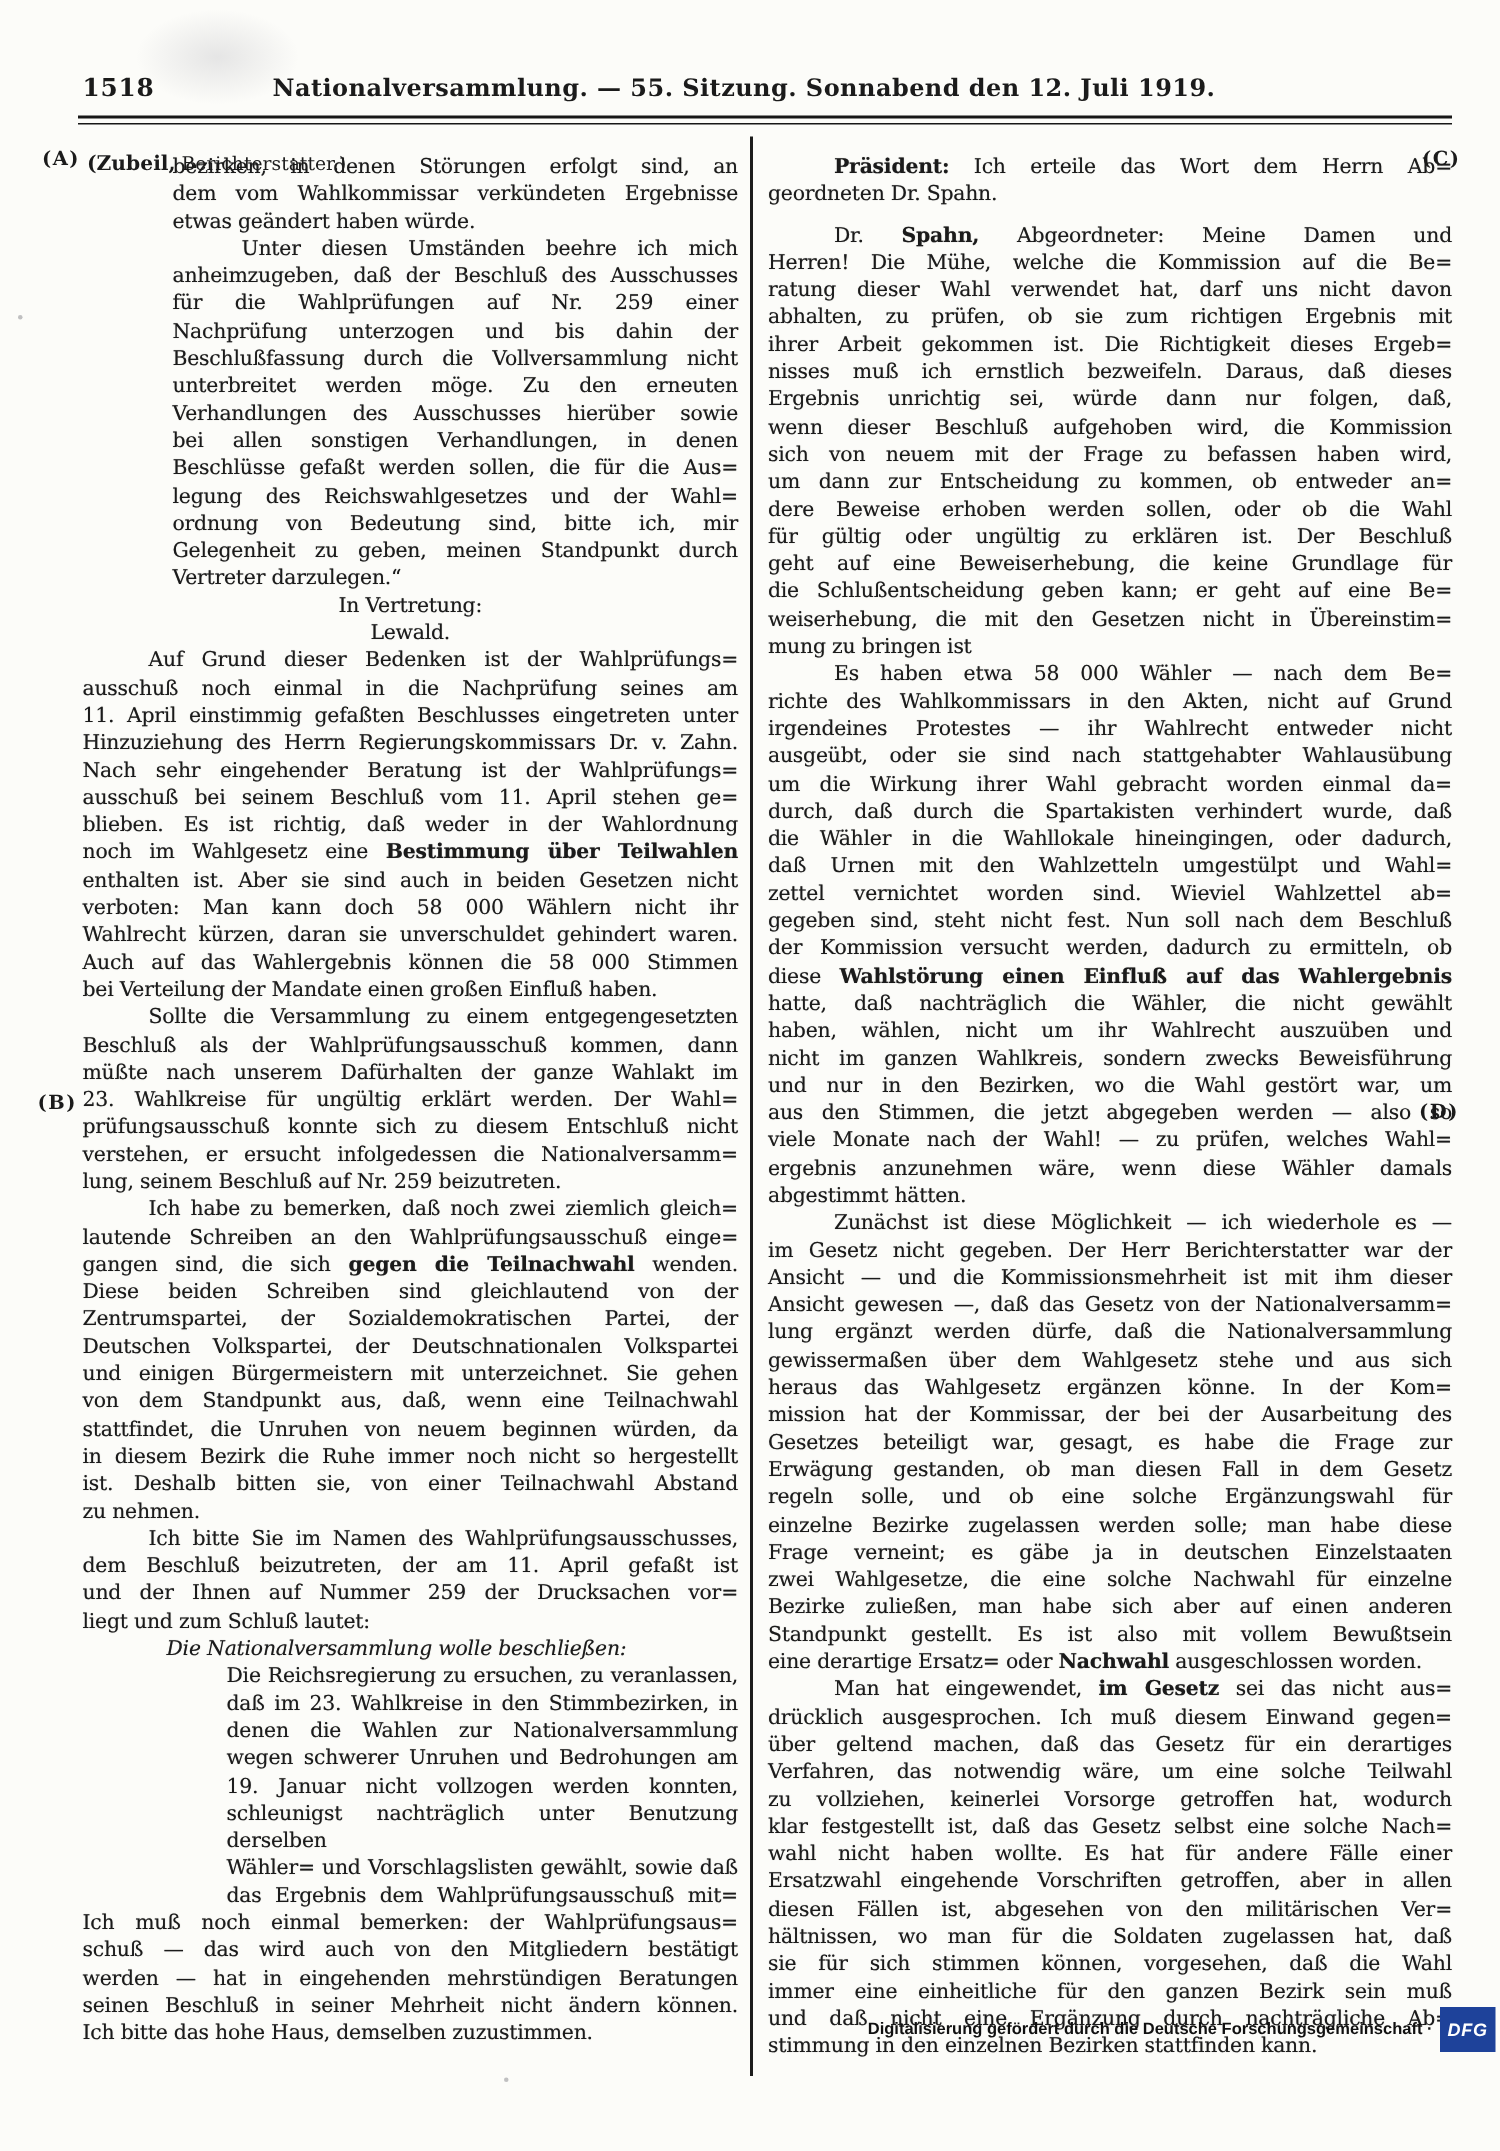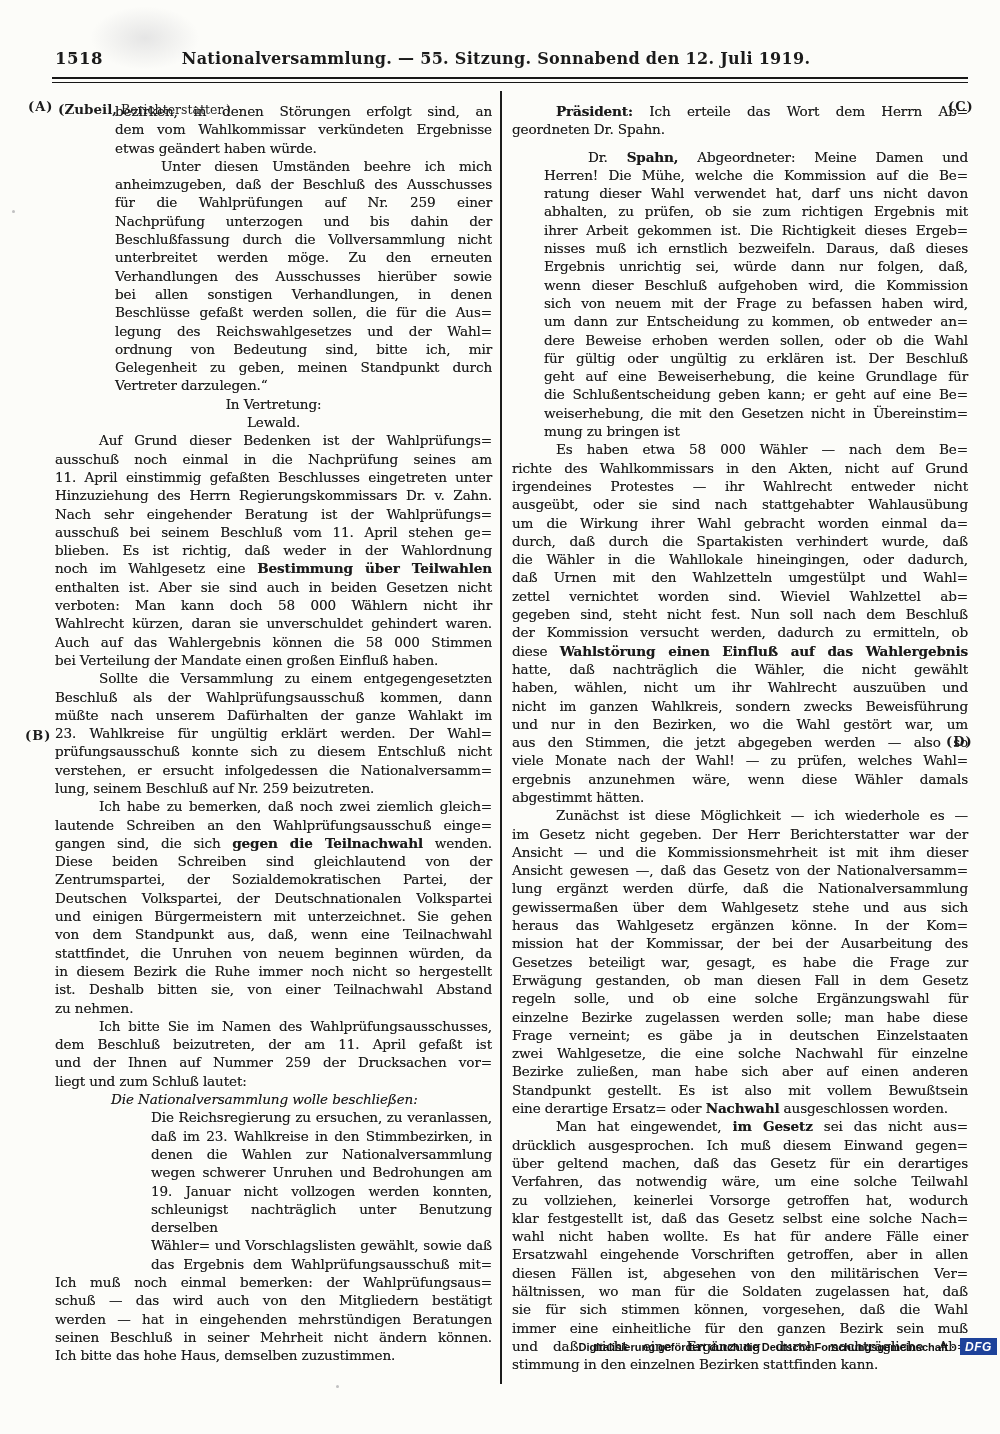--- a/index.html
+++ b/index.html
@@ -41,28 +41,28 @@
 
   .line{text-align:justify;text-align-last:justify;min-height:18.3px;}
   .line.last{text-align-last:left;}
   .block.center .line{text-align:center;text-align-last:center;}
   .block.qcont,.block.qpara{margin-left:60px;}
   .block.qpara .line.first{text-indent:46px;}
   .block.para .line.first{text-indent:44px;}
   .block.reshead{margin-left:56px;font-style:italic;}
   .block.reshead .line{text-align:left;text-align-last:left;}
   .block.resol{margin-left:96px;}
-  .block.gap{margin-top:9px;margin-left:32px;}
+  .block.gap{margin-top:9px;}
   b{font-weight:700;}
 
   
   .footer{position:absolute;top:1338px;right:3px;display:flex;align-items:center;gap:5px;
     font-family:"Liberation Sans",sans-serif;}
   .footer-credit{font-size:11px;font-weight:bold;color:#101010;letter-spacing:0;}
-  .dfg-logo{width:37px;height:17px;background:#1e429a;color:#ffffff;
+  .dfg-logo{width:37px;height:30px;background:#1e429a;color:#ffffff;
     display:flex;align-items:center;justify-content:center;
     font-weight:bold;font-style:italic;font-size:12px;letter-spacing:.5px;}
 </style>
 </head>
 <body>
 
 <div class="smudge"></div>
 <div class="speck" style="left:336px;top:1385px;"></div>
 <div class="speck" style="left:12px;top:210px;"></div>
 

